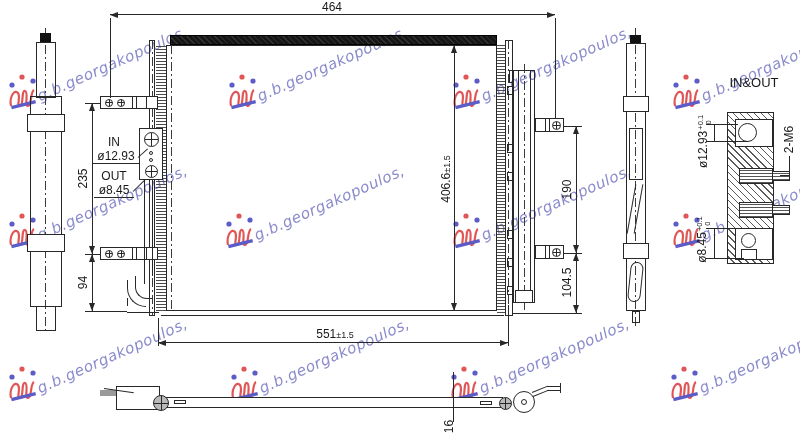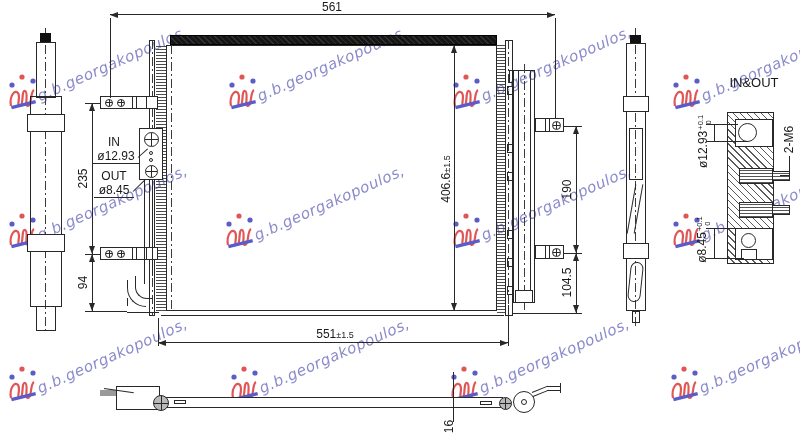--- a/index.html
+++ b/index.html
@@ -209,21 +209,21 @@
       <div class="ln" style="left:138px;top:157px;width:13px;height:1px;transform:rotate(-42deg);transform-origin:left center"></div>
       <div class="dimtext" style="left:97px;top:170px;width:34px">OUT</div>
       <div class="dimtext ulbl" style="left:94px;top:184px;width:40px">ø8.45</div>
       <div class="ln" style="left:133px;top:191px;width:17px;height:1px;transform:rotate(-44deg);transform-origin:left center"></div>
 
       <div class="ln" style="left:110px;top:14px;width:445px;height:1px"></div>
       <div class="ar left" style="left:110px;top:11.5px"></div>
       <div class="ar right" style="left:547px;top:11.5px"></div>
       <div class="ln" style="left:110px;top:18px;width:1px;height:80px"></div>
       <div class="ln" style="left:555px;top:18px;width:1px;height:100px"></div>
-      <div class="dimtext" style="left:312px;top:1px;width:40px">561</div>
+      <div class="dimtext" style="left:312px;top:1px;width:40px">464</div>
 
       <div class="ln" style="left:158px;top:342px;width:350px;height:1px"></div>
       <div class="ar left" style="left:158px;top:339.5px"></div>
       <div class="ar right" style="left:500px;top:339.5px"></div>
       <div class="ln" style="left:158px;top:318px;width:1px;height:28px"></div>
       <div class="ln" style="left:508px;top:305px;width:1px;height:41px"></div>
       <div class="dimtext" style="left:305px;top:328px;width:60px"><span>551</span><span class="tol">±1.5</span></div>
 
       <div class="ln" style="left:454px;top:45px;width:1px;height:266px"></div>
       <div class="ar up" style="left:451px;top:45px"></div>

